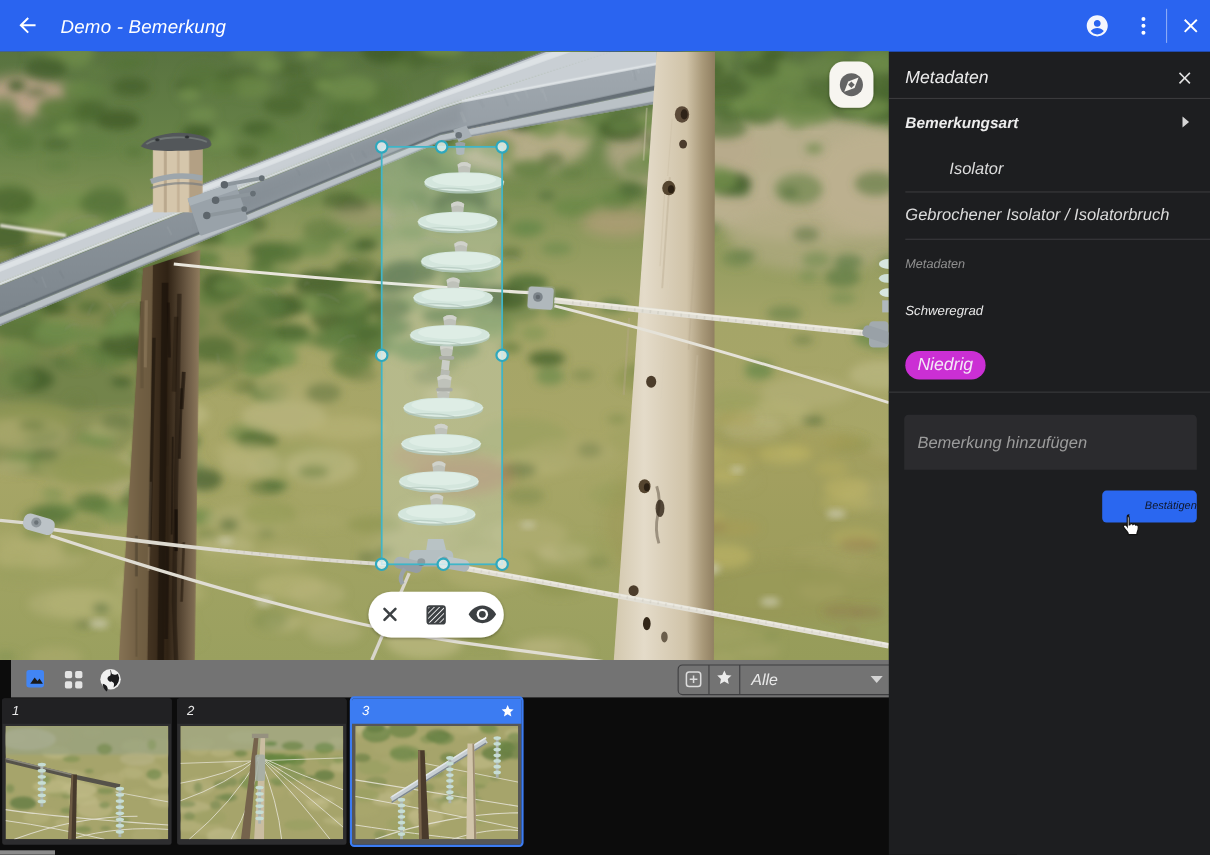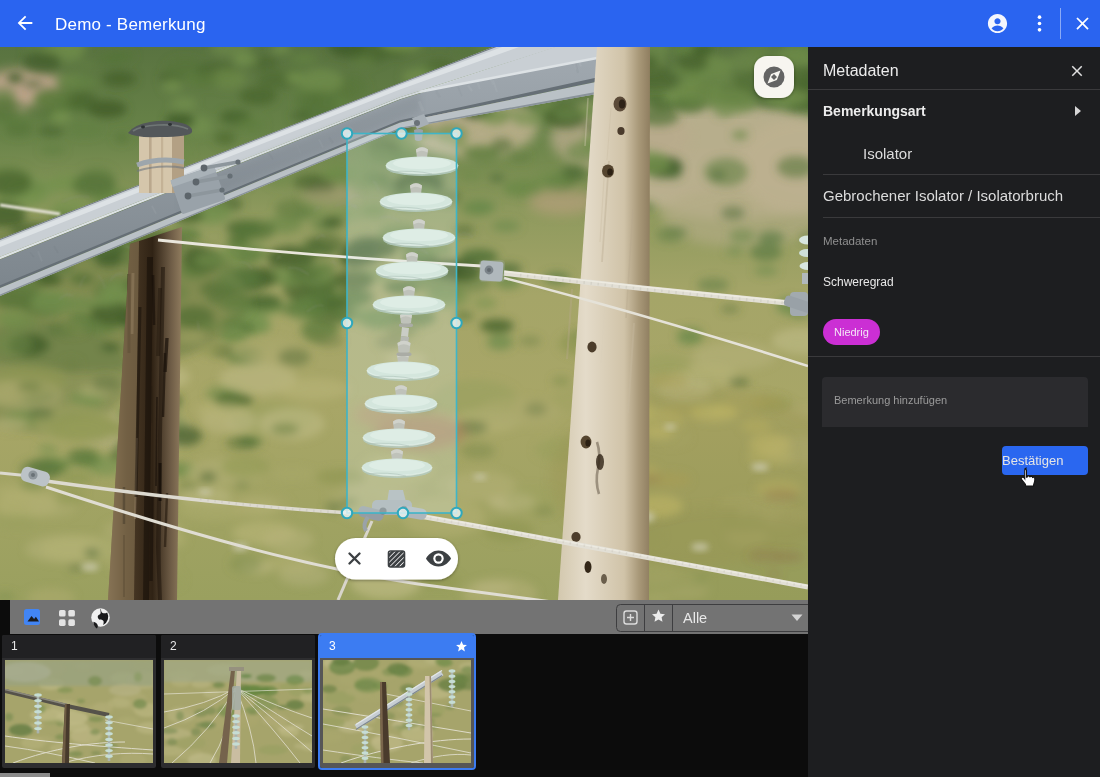--- a/index.html
+++ b/index.html
@@ -1,18 +1,18 @@
 <!DOCTYPE html>
 <html><head>
 <meta charset="utf-8">
 <style>
   * { margin:0; padding:0; box-sizing:border-box; }
   html,body { width:1100px; height:777px; overflow:hidden; background:#0f0f0f;
     font-family:"Liberation Sans", sans-serif; }
-  #app { position:relative; width:1100px; height:777px; }
+  #app { position:relative; width:1100px; height:777px;font-style:italic; }
 
   
   #topbar { position:absolute; left:0; top:0; width:1100px; height:47px;
     background:#2a64f0; }
   #topbar .back { position:absolute; left:14px; top:12px; width:22px; height:22px; }
   #topbar .title { position:absolute; left:55px; top:15px; color:#fff; font-size:17px;
     letter-spacing:0.2px; }
   #topbar .acct { position:absolute; left:986px; top:12px; }
   #topbar .dots { position:absolute; left:1028px; top:12px; }
   #topbar .sep  { position:absolute; left:1060px; top:8px; width:1px; height:31px;
@@ -45,27 +45,27 @@
   #panel .hx { position:absolute; left:260px; top:15px; }
   .hline { position:absolute; left:0; height:1px; background:#3a3a3c; }
   #panel .f1 { position:absolute; left:15px; top:56px; font-size:14px; font-weight:bold; color:#ececec;}
   #panel .arr { position:absolute; left:267px; top:59px; width:0; height:0;
     border-left:6px solid #d6d6d6; border-top:5px solid transparent; border-bottom:5px solid transparent;}
   #panel .f2 { position:absolute; left:15px; top:98px; font-size:15px; color:#dcdcdc;margin-left:40px; }
   #panel .f3 { position:absolute; left:15px; top:140px; font-size:15px; color:#dcdcdc;text-align:center; }
   #panel .meta { position:absolute; left:15px; top:188px; font-size:11.5px; color:#8f8f8f; }
   #panel .sev { position:absolute; left:15px; top:228px; font-size:12px; color:#e8e8e8; }
   #panel .chip { position:absolute; left:15px; top:272px; height:26px; line-height:26px;
-    padding:0 11px; background:#cb2fd4; color:#f4e7f6; font-size:11px; border-radius:13px; }
+    padding:0 11px; background:#cb2fd4; color:#f4e7f6; font-size:16px; border-radius:13px; }
   #panel .ta { position:absolute; left:14px; top:330px; width:266px; height:50px;
-    background:#2b2b2e; border-radius:4px 4px 0 0; color:#9b9b9b; font-size:11px;
+    background:#2b2b2e; border-radius:4px 4px 0 0; color:#9b9b9b; font-size:15px;
     padding:17px 0 0 12px; }
   #panel .btn { position:absolute; left:194px; top:399px; width:86px; height:29px;
-    background:#2a67f0; border-radius:4px; color:#e5e5e5; font-size:13px;
-    text-align:left; line-height:29px; }
+    background:#2a67f0; border-radius:4px; color:#0f172a; font-size:10px;
+    text-align:right; line-height:29px; }
 </style>
 </head>
 <body>
 <div id="app">
 
   <div id="topbar">
     <svg class="back" viewBox="0 0 24 24">
         <path d="M20 11H7.8l5.6-5.6L12 4l-8 8 8 8 1.4-1.4L7.8 13H20z" fill="#fff"></path>
       </svg>
     <div class="title">Demo - Bemerkung</div>

